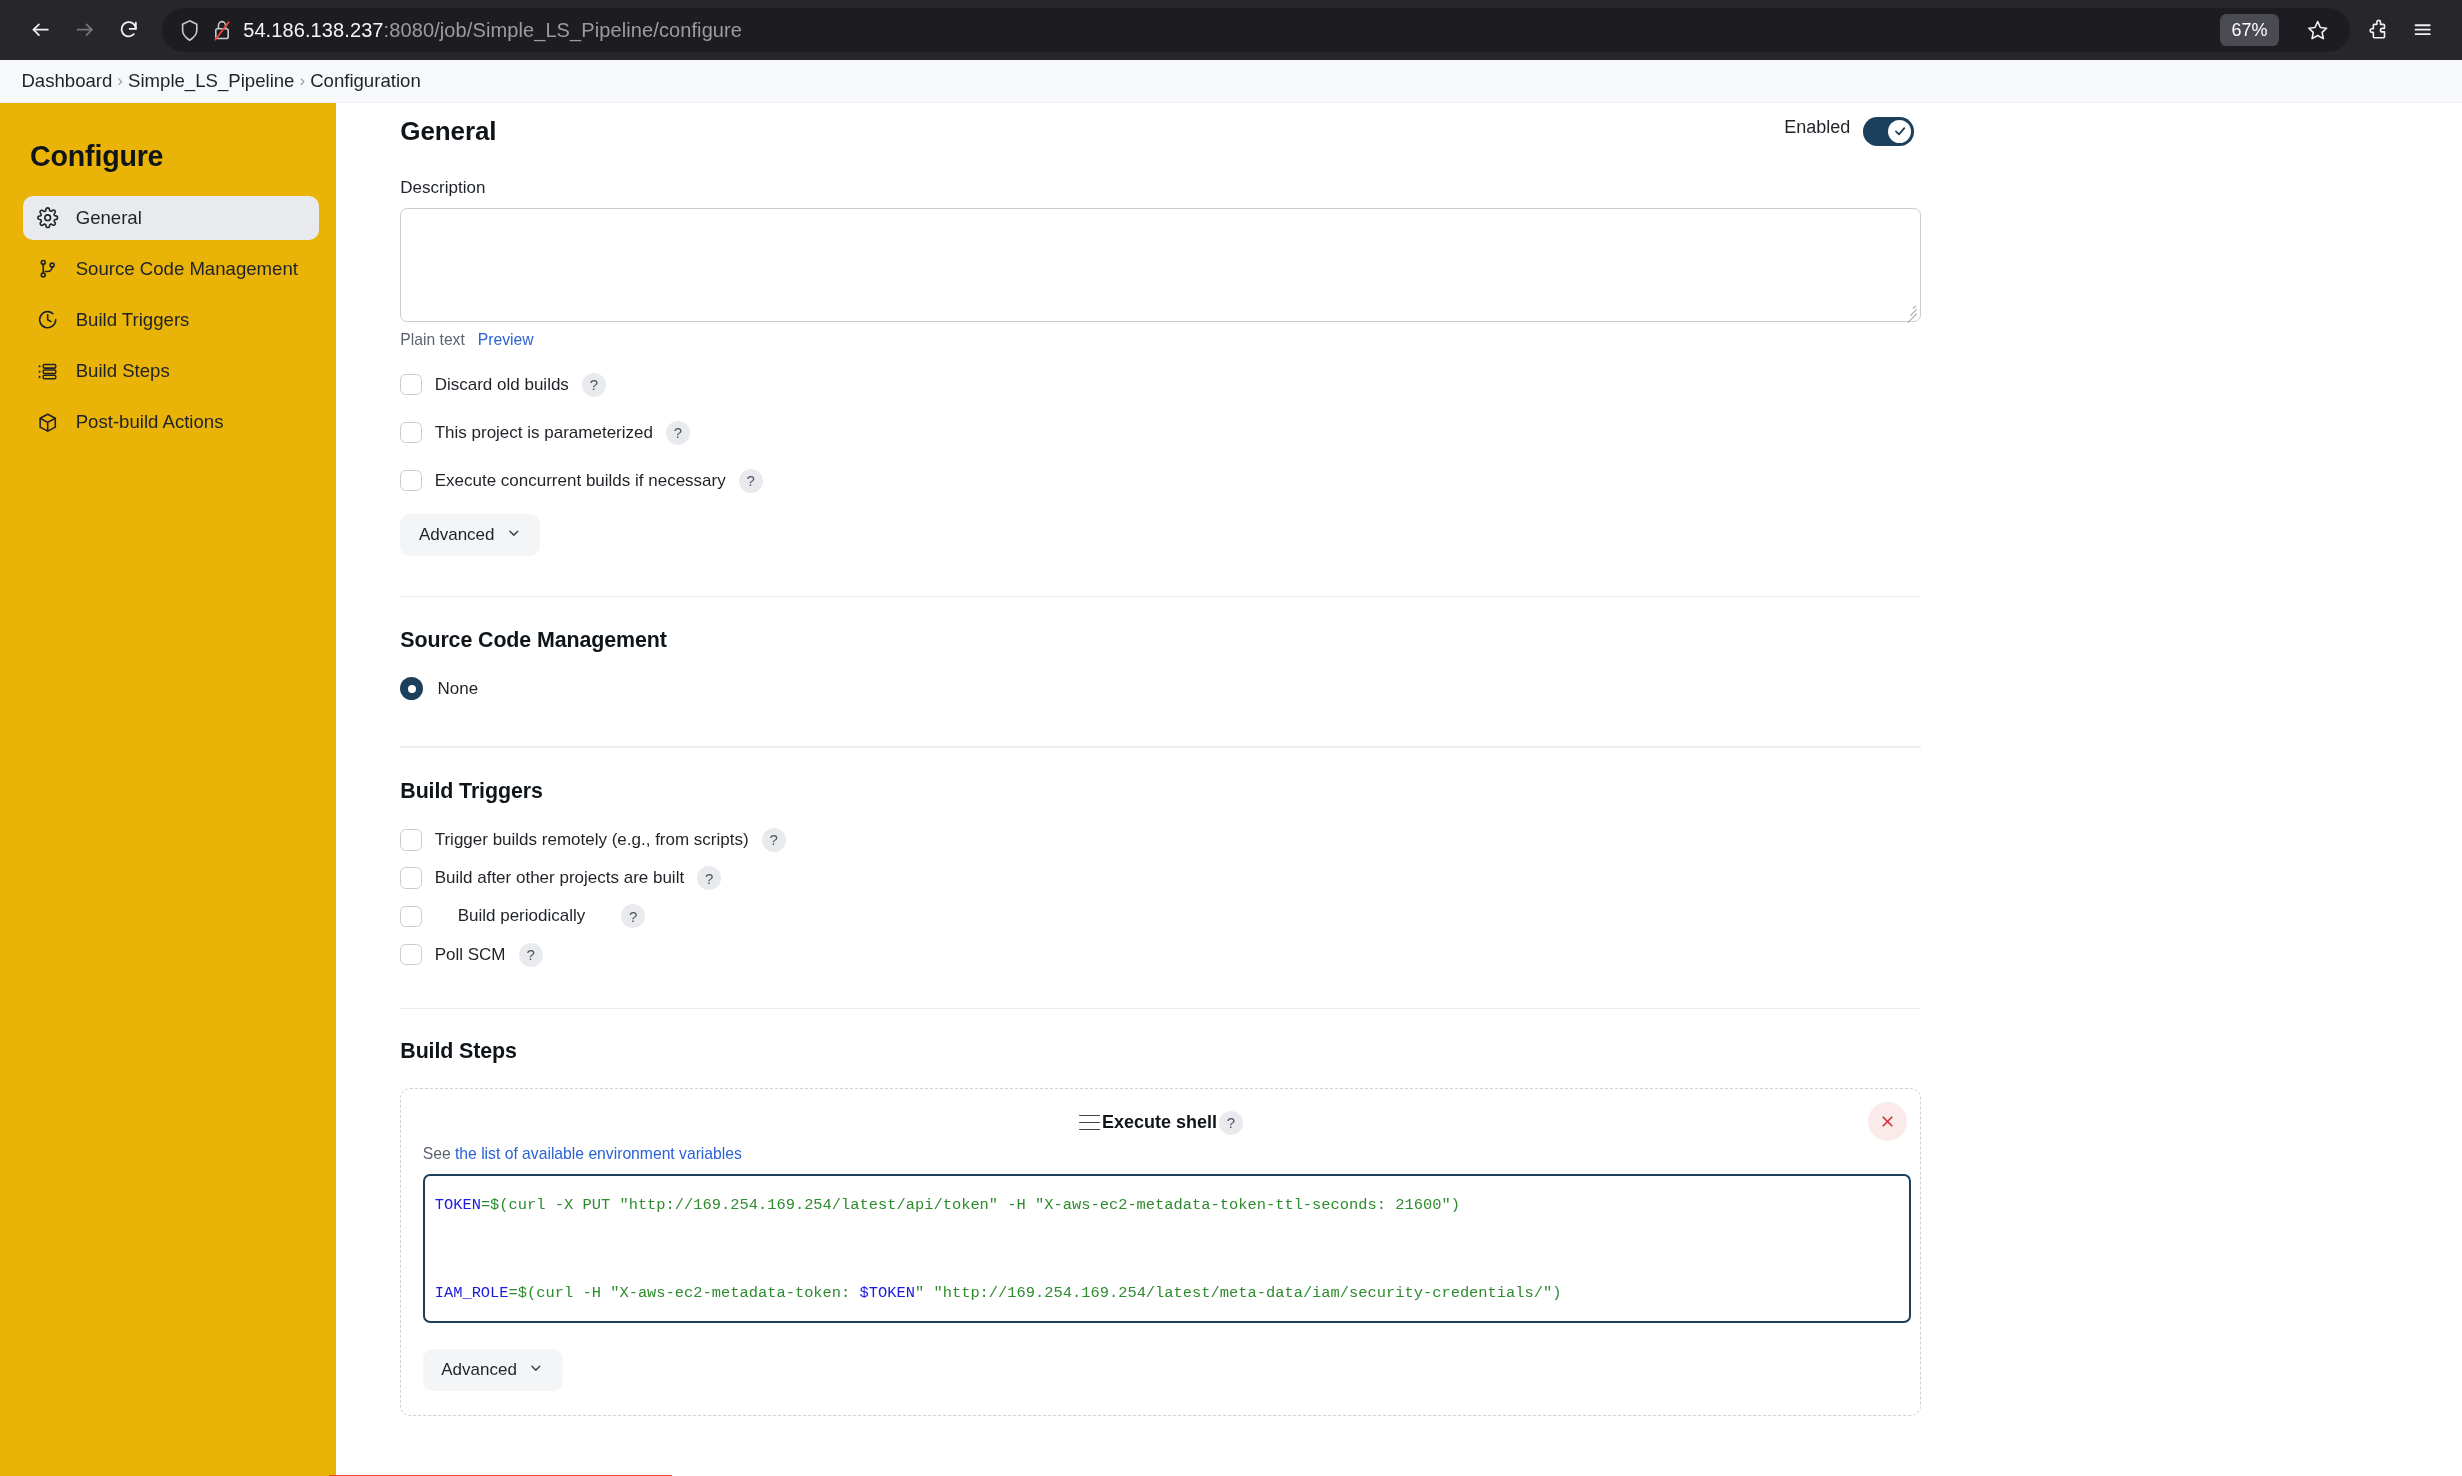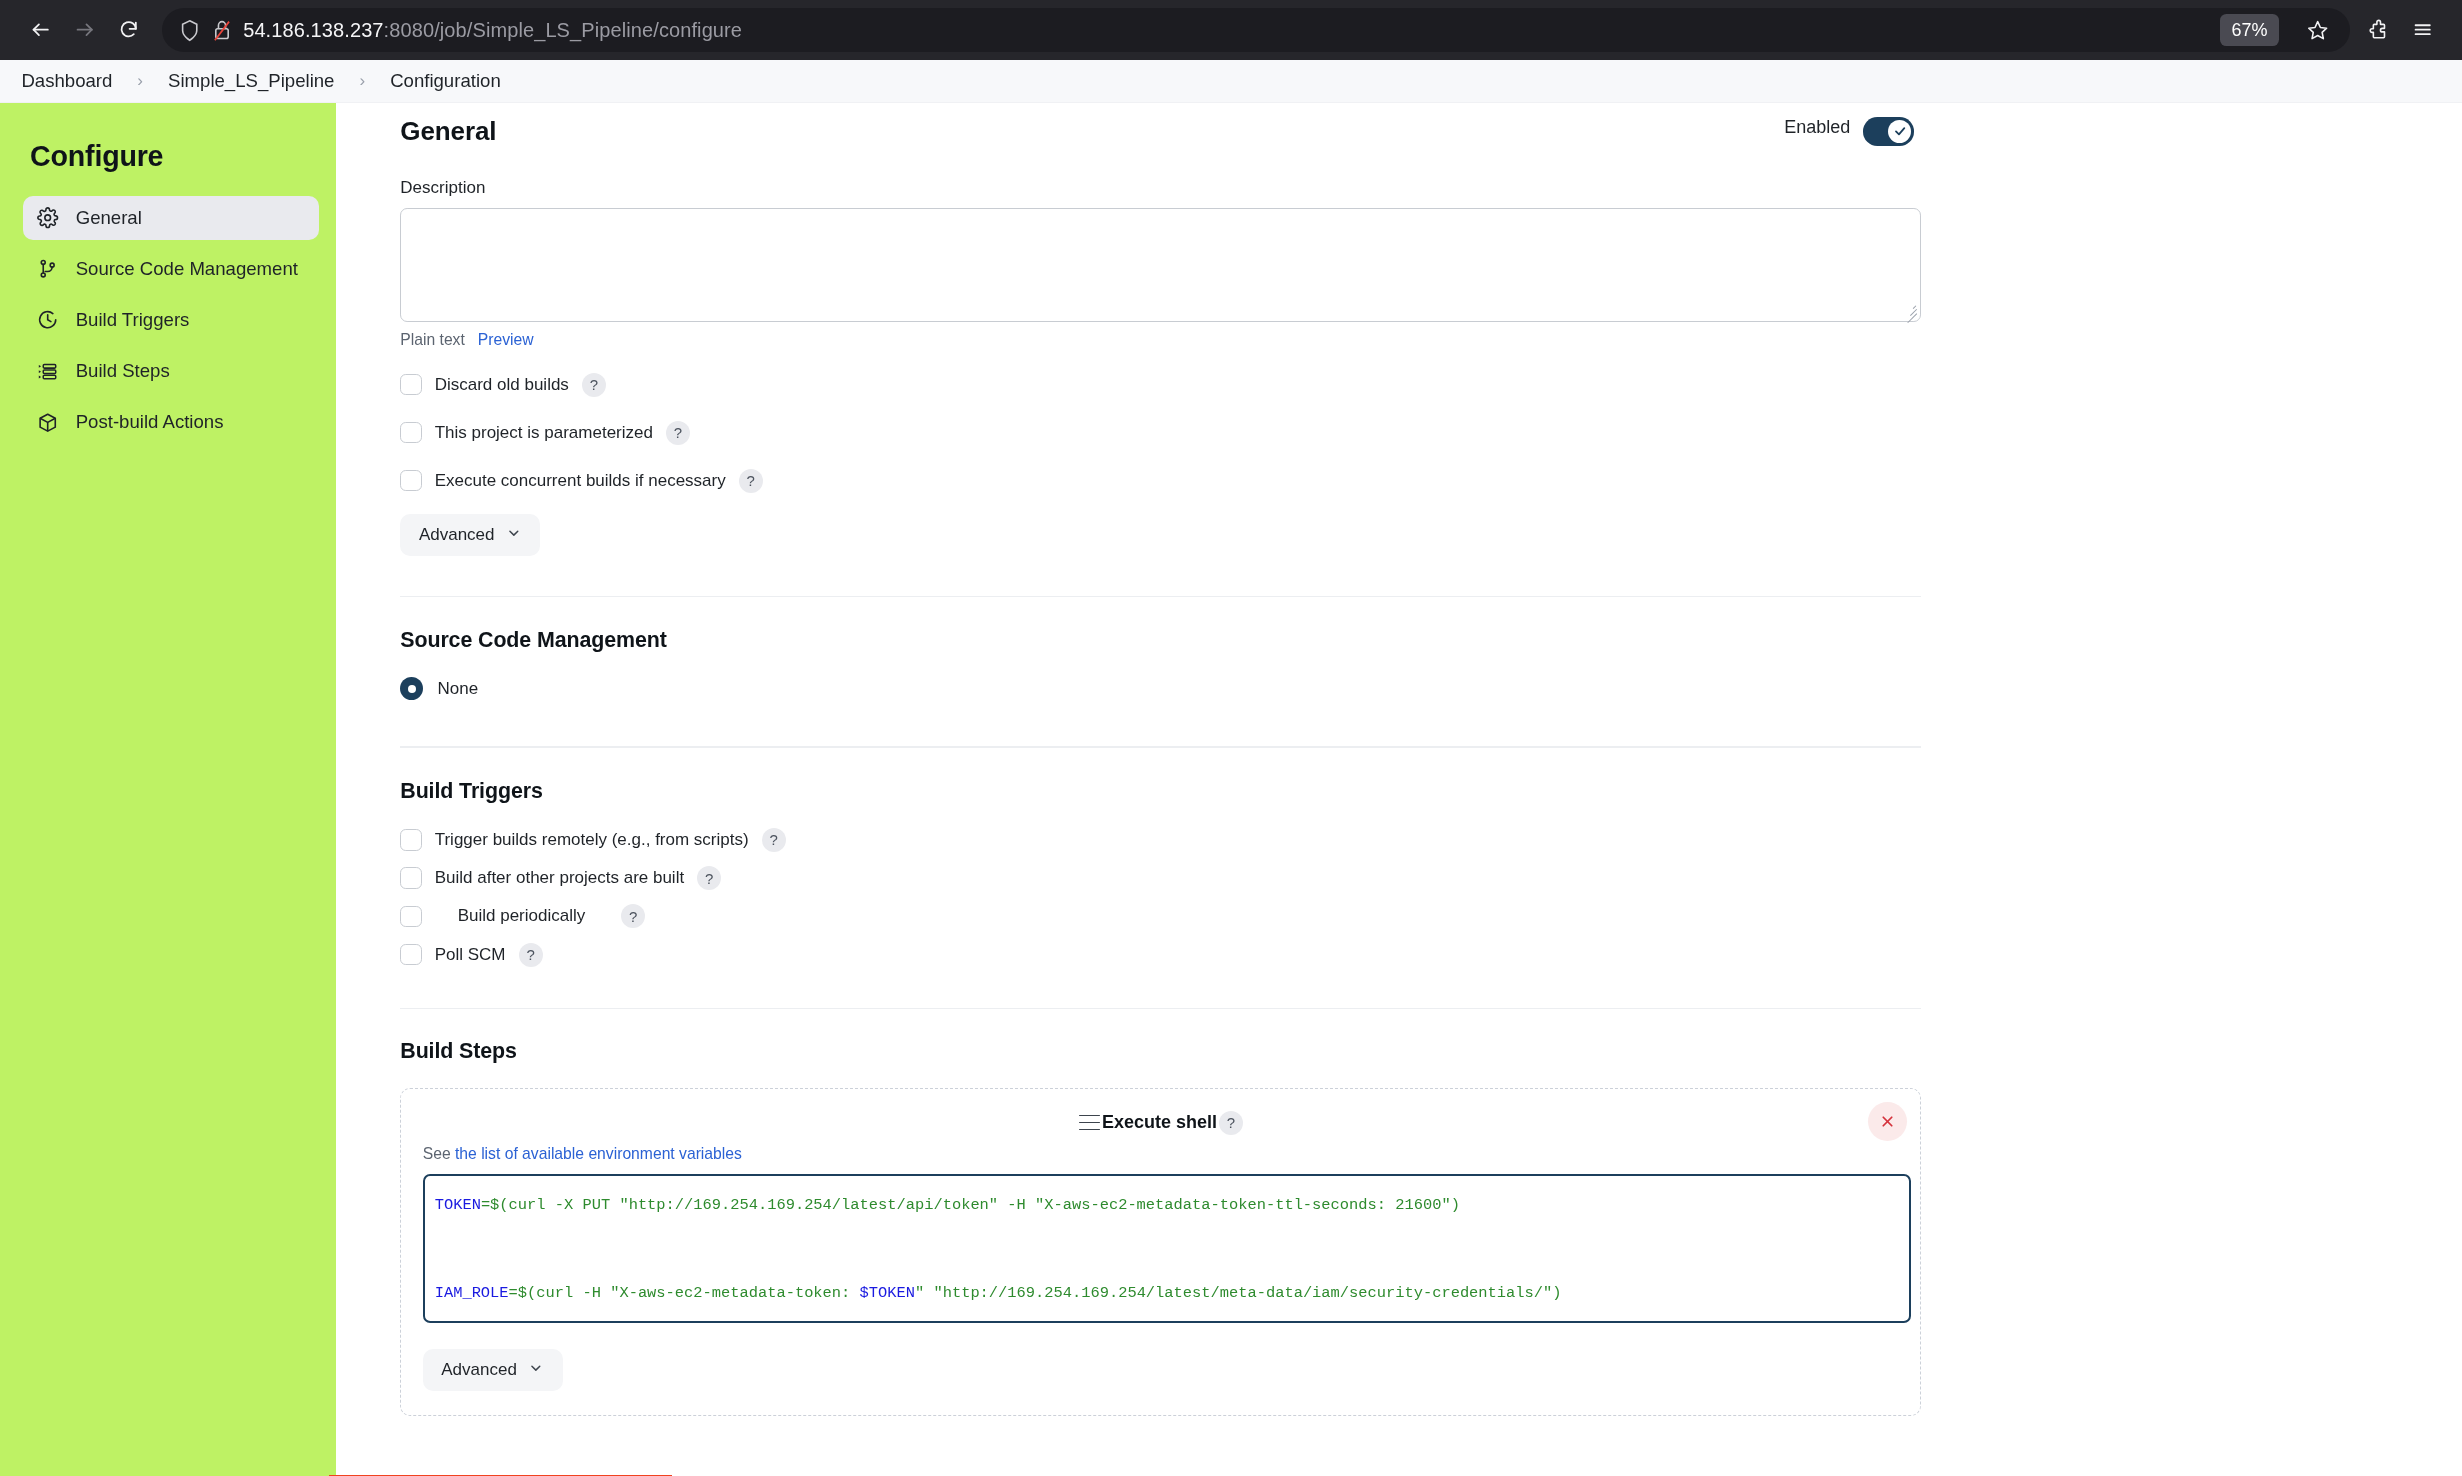--- a/index.html
+++ b/index.html
@@ -65,35 +65,35 @@
   .chrome-right { display: flex; align-items: center; gap: 2.9px; flex: 0 0 auto; margin-left: 8.6px; }
   .chrome-right .nav-btn { width: 41px; height: 41px; }
 
   
   .breadcrumb-bar {
     height: 43px;
     background: #f7f8fa;
     display: flex;
     align-items: center;
     padding-left: 21.4px;
-    gap: 25px;
+    gap: 5px;
     font-size: 18.6px;
     border-bottom: 0.7px solid #f0f1f4;
   }
   .crumb { color: #1f2328; }
   .crumb-sep { color: #9aa0ab; font-size: 17px; }
 
   
   .page { display: flex; height: 1374px; background: #fff; }
 
   .sidebar {
     width: 336px;
     flex: 0 0 336px;
     padding: 20px 17px 0 23px;
-    background: #bef264;
+    background: #eab308;
   }
   .sidebar h1 {
     font-size: 28.6px;
     font-weight: 700;
     letter-spacing: -0.2px;
     margin: 17px 0 23px 7.1px;
     color: #0f1419;
   }
   .side-item {
     display: flex;

